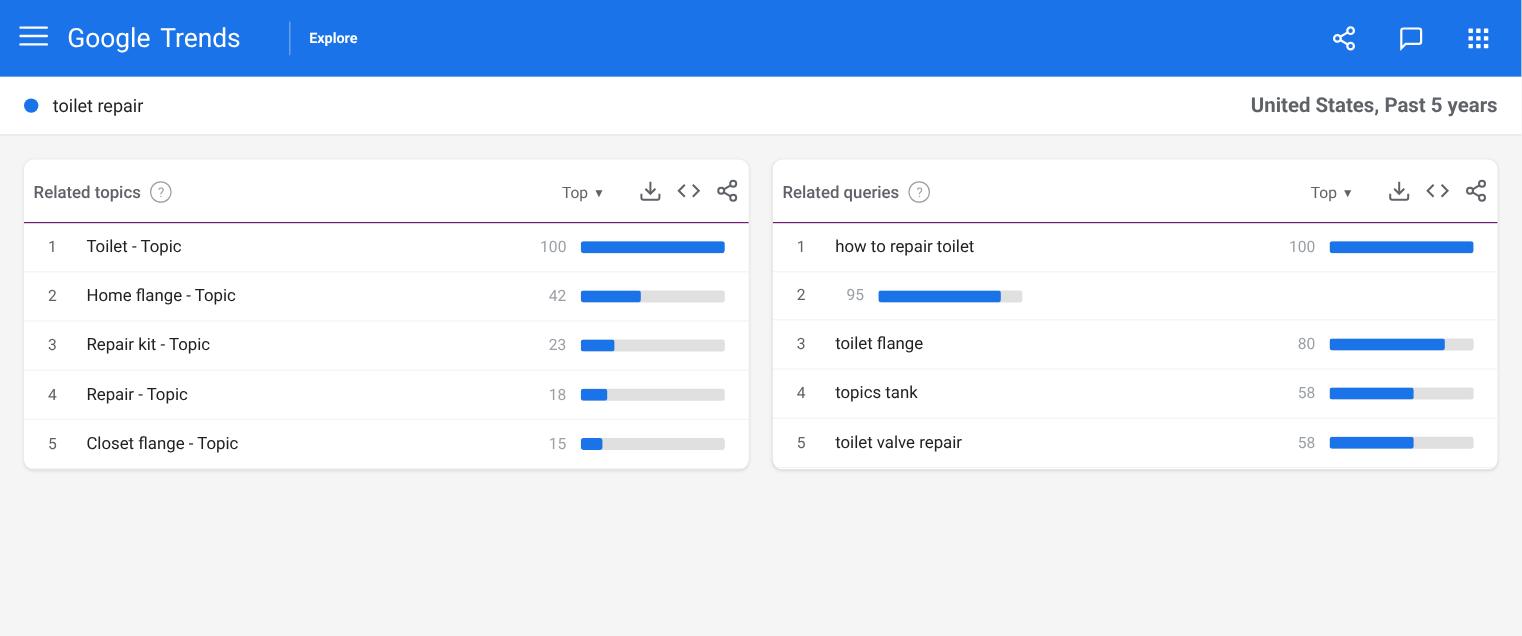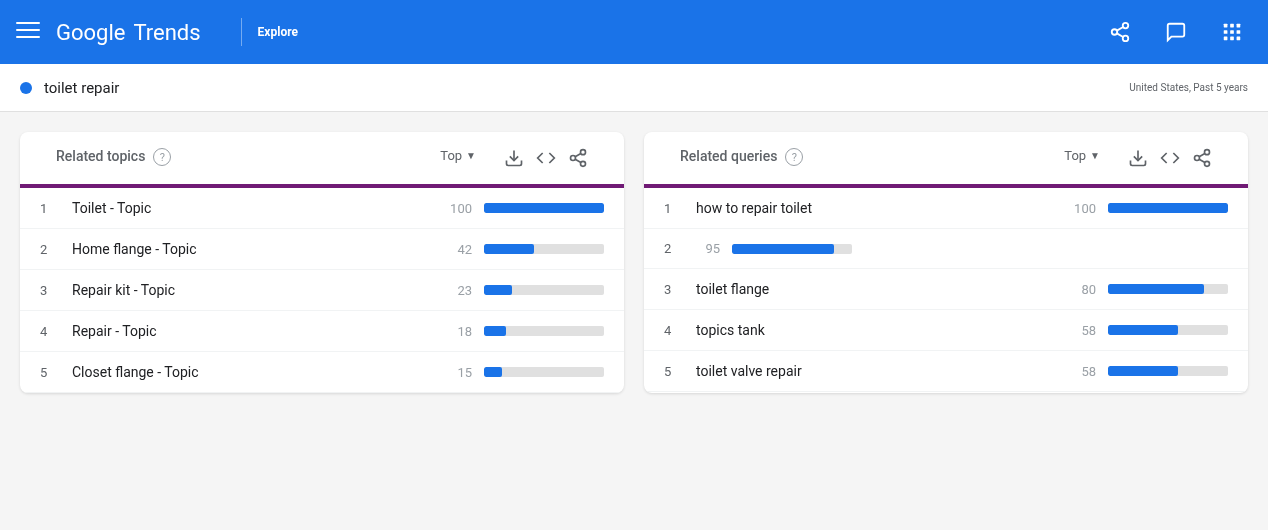--- a/index.html
+++ b/index.html
@@ -80,22 +80,23 @@
       border-radius: 50%;
       margin-right: 12px;
       flex-shrink: 0;
     }
     .search-term {
       font-size: 15px;
       color: #202124;
       flex: 1;
     }
     .search-meta {
-      font-size: 10px;
-      color: #5f6368;
+      font-size: 17px;
+      color: #5f6368;
+      font-weight: bold;
     }
 
     
     .main-content {
       padding: 20px 20px;
       display: flex;
       gap: 20px;
     }
 
     
@@ -103,23 +104,23 @@
       background: white;
       border-radius: 8px;
       flex: 1;
       box-shadow: 0 1px 3px rgba(0,0,0,0.12);
       overflow: hidden;
     }
 
     
     .card-header {
       display: flex;
-      align-items: flex-start;
-      padding: 16px 36px;
-      border-bottom: 4px solid #701a75;
+      align-items: flex-end;
+      padding: 16px 8px;
+      border-bottom: 1px solid #701a75;
     }
     .card-title {
       font-size: 14px;
       color: #5f6368;
       font-weight: 500;
       margin-right: 8px;
     }
     .help-icon {
       width: 18px;
       height: 18px;

